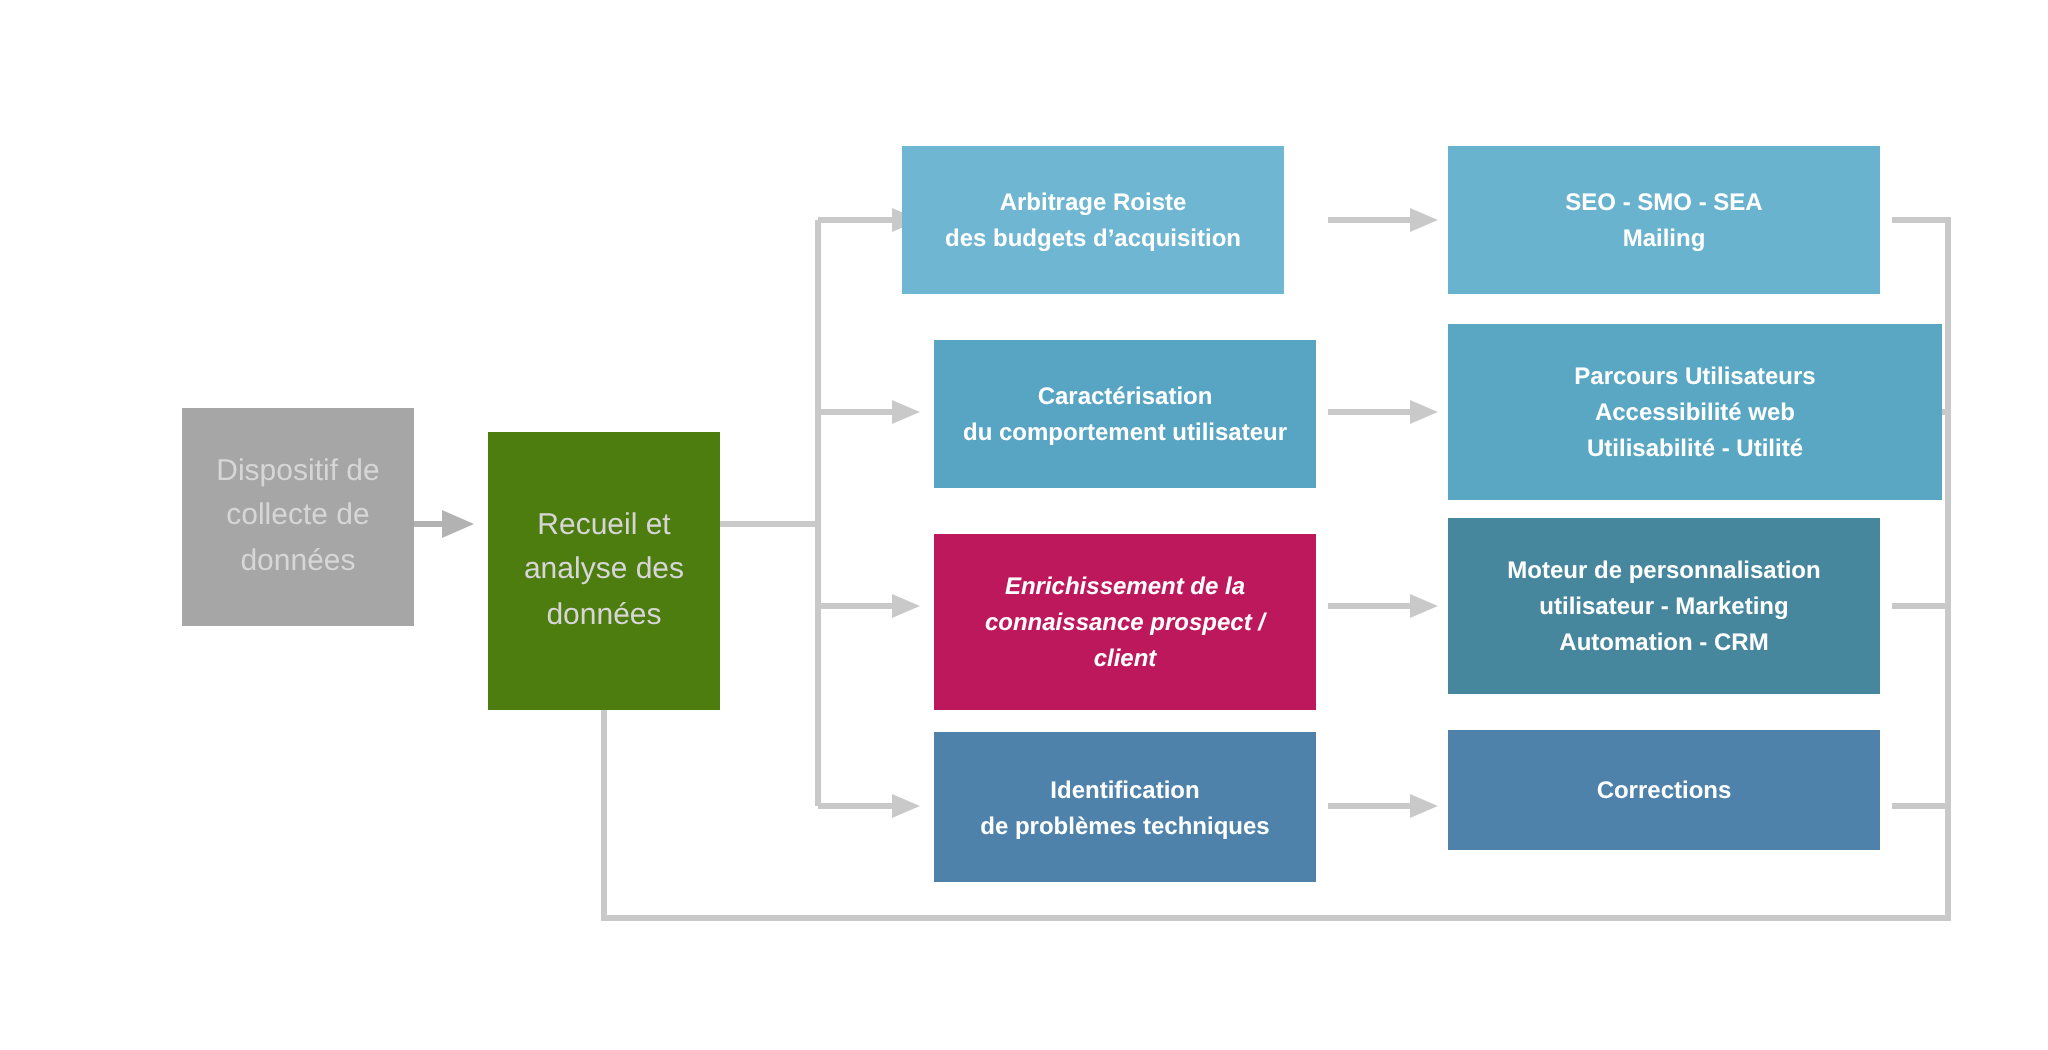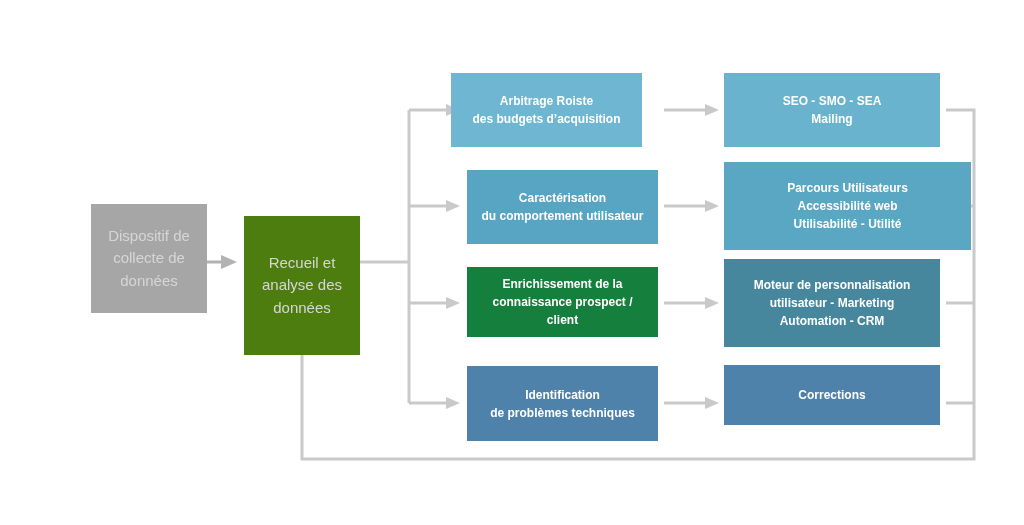--- a/index.html
+++ b/index.html
@@ -84,21 +84,21 @@
 des budgets d’acquisition</div>
   <div class="node blue" style="left: 724px; top: 73px; width: 216px; height: 74px; background-color: rgb(105, 179, 207);">SEO - SMO - SEA
 Mailing</div>
 
   <div class="node blue" style="left: 467px; top: 170px; width: 191px; height: 74px; background-color: rgb(88, 165, 195);">Caractérisation
 du comportement utilisateur</div>
   <div class="node blue" style="left: 724px; top: 162px; width: 247px; height: 88px; background-color: rgb(89, 167, 195);">Parcours Utilisateurs
 Accessibilité web
 Utilisabilité - Utilité</div>
 
-  <div class="node blue" style="left: 467px; top: 267px; width: 191px; height: 70px; background-color: #15803d;">Enrichissement de la
+  <div class="node blue" style="left: 467px; top: 267px; width: 191px; height: 88px; background-color: #be185d; font-style: italic;">Enrichissement de la
 connaissance prospect /
 client</div>
   <div class="node blue" style="left: 724px; top: 259px; width: 216px; height: 88px; background-color: rgb(70, 135, 158);">Moteur de personnalisation
 utilisateur - Marketing
 Automation - CRM</div>
 
   <div class="node blue" style="left: 467px; top: 366px; width: 191px; height: 75px; background-color: rgb(78, 130, 171);">Identification
 de problèmes techniques</div>
   <div class="node blue" style="left: 724px; top: 365px; width: 216px; height: 60px; background-color: rgb(78, 130, 171);">Corrections</div>
 

